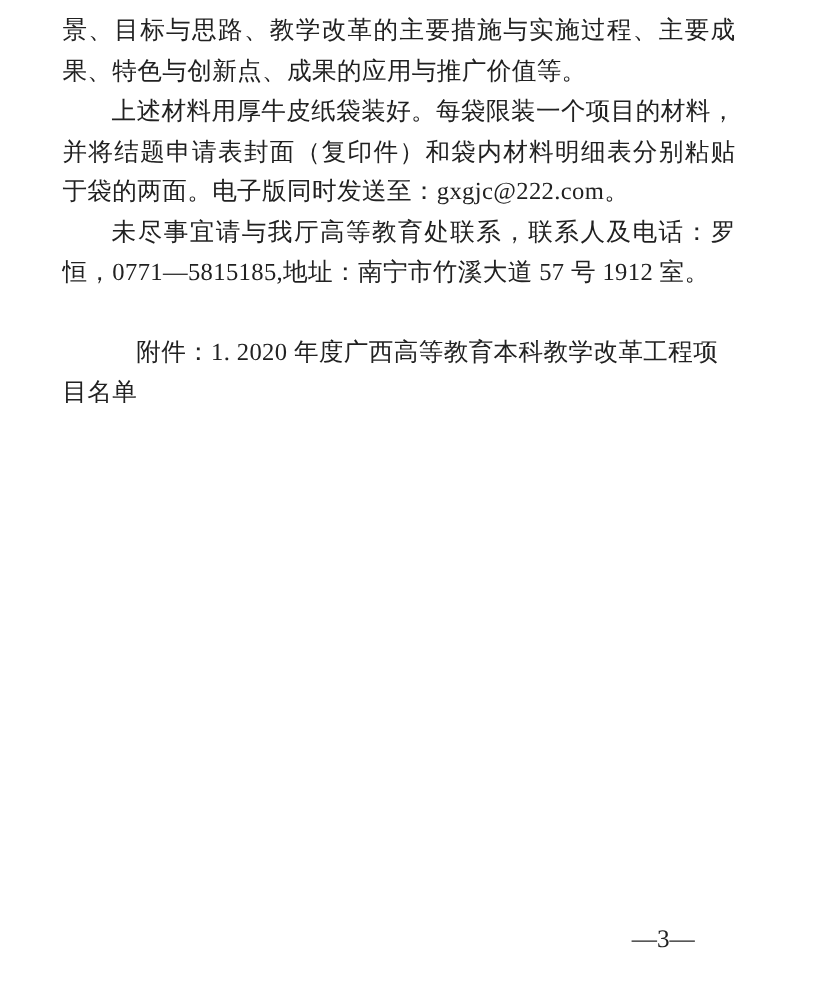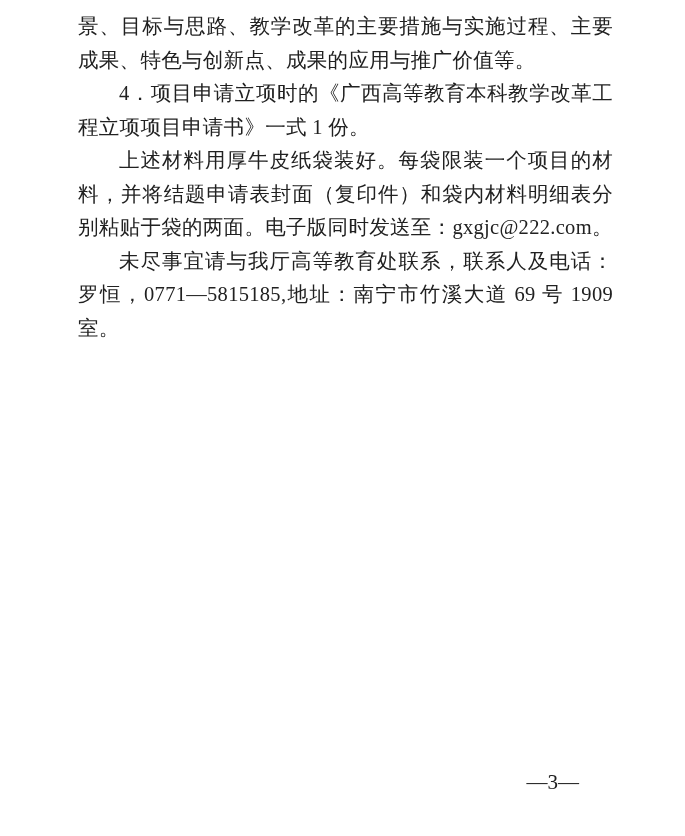--- a/index.html
+++ b/index.html
@@ -16,21 +16,21 @@
   }
   .doc-page {
     position: absolute;
     top: 0;
     left: 0;
     width: 675px;
     height: 836px;
     background: #ffffff;
     color: #212121;
     box-sizing: border-box;
-    padding: 10px 62px 0 78px;
+    padding: 10px 62px 0 52px;
   }
   .doc-body p {
     margin: 0;
     font-size: 20.5px;
     line-height: 33.5px;
     text-align: justify;
     text-justify: inter-ideograph;
     letter-spacing: 0.3px;
     word-break: break-all;
   }
@@ -53,18 +53,18 @@
     color: #212121;
     letter-spacing: 0;
   }
 </style>
 </head>
 <body>
 
 <div class="doc-page">
   <div class="doc-body">
     <p class="p-cont">景、目标与思路、教学改革的主要措施与实施过程、主要成果、特色与创新点、成果的应用与推广价值等。</p>
-    <p class="p-ind">4．项目申请立项时的《广西高等教育本科教学改革工程立项项目申请书》一式 1 份。</p>
     <p class="p-ind">上述材料用厚牛皮纸袋装好。每袋限装一个项目的材料，并将结题申请表封面（复印件）和袋内材料明细表分别粘贴于袋的两面。电子版同时发送至：gxgjc@222.com。</p>
-    <p class="p-ind">未尽事宜请与我厅高等教育处联系，联系人及电话：罗恒，0771—5815185,地址：南宁市竹溪大道 69 号 1909 室。</p>
+    <p class="p-ind">未尽事宜请与我厅高等教育处联系，联系人及电话：罗恒，0771—5815185,地址：南宁市竹溪大道 57 号 1912 室。</p>
+    <p class="p-att">附件：1. 2020 年度广西高等教育本科教学改革工程项目名单</p>
   </div>
   <div class="page-footer">—3—</div>
 </div>
 
 </body></html>

